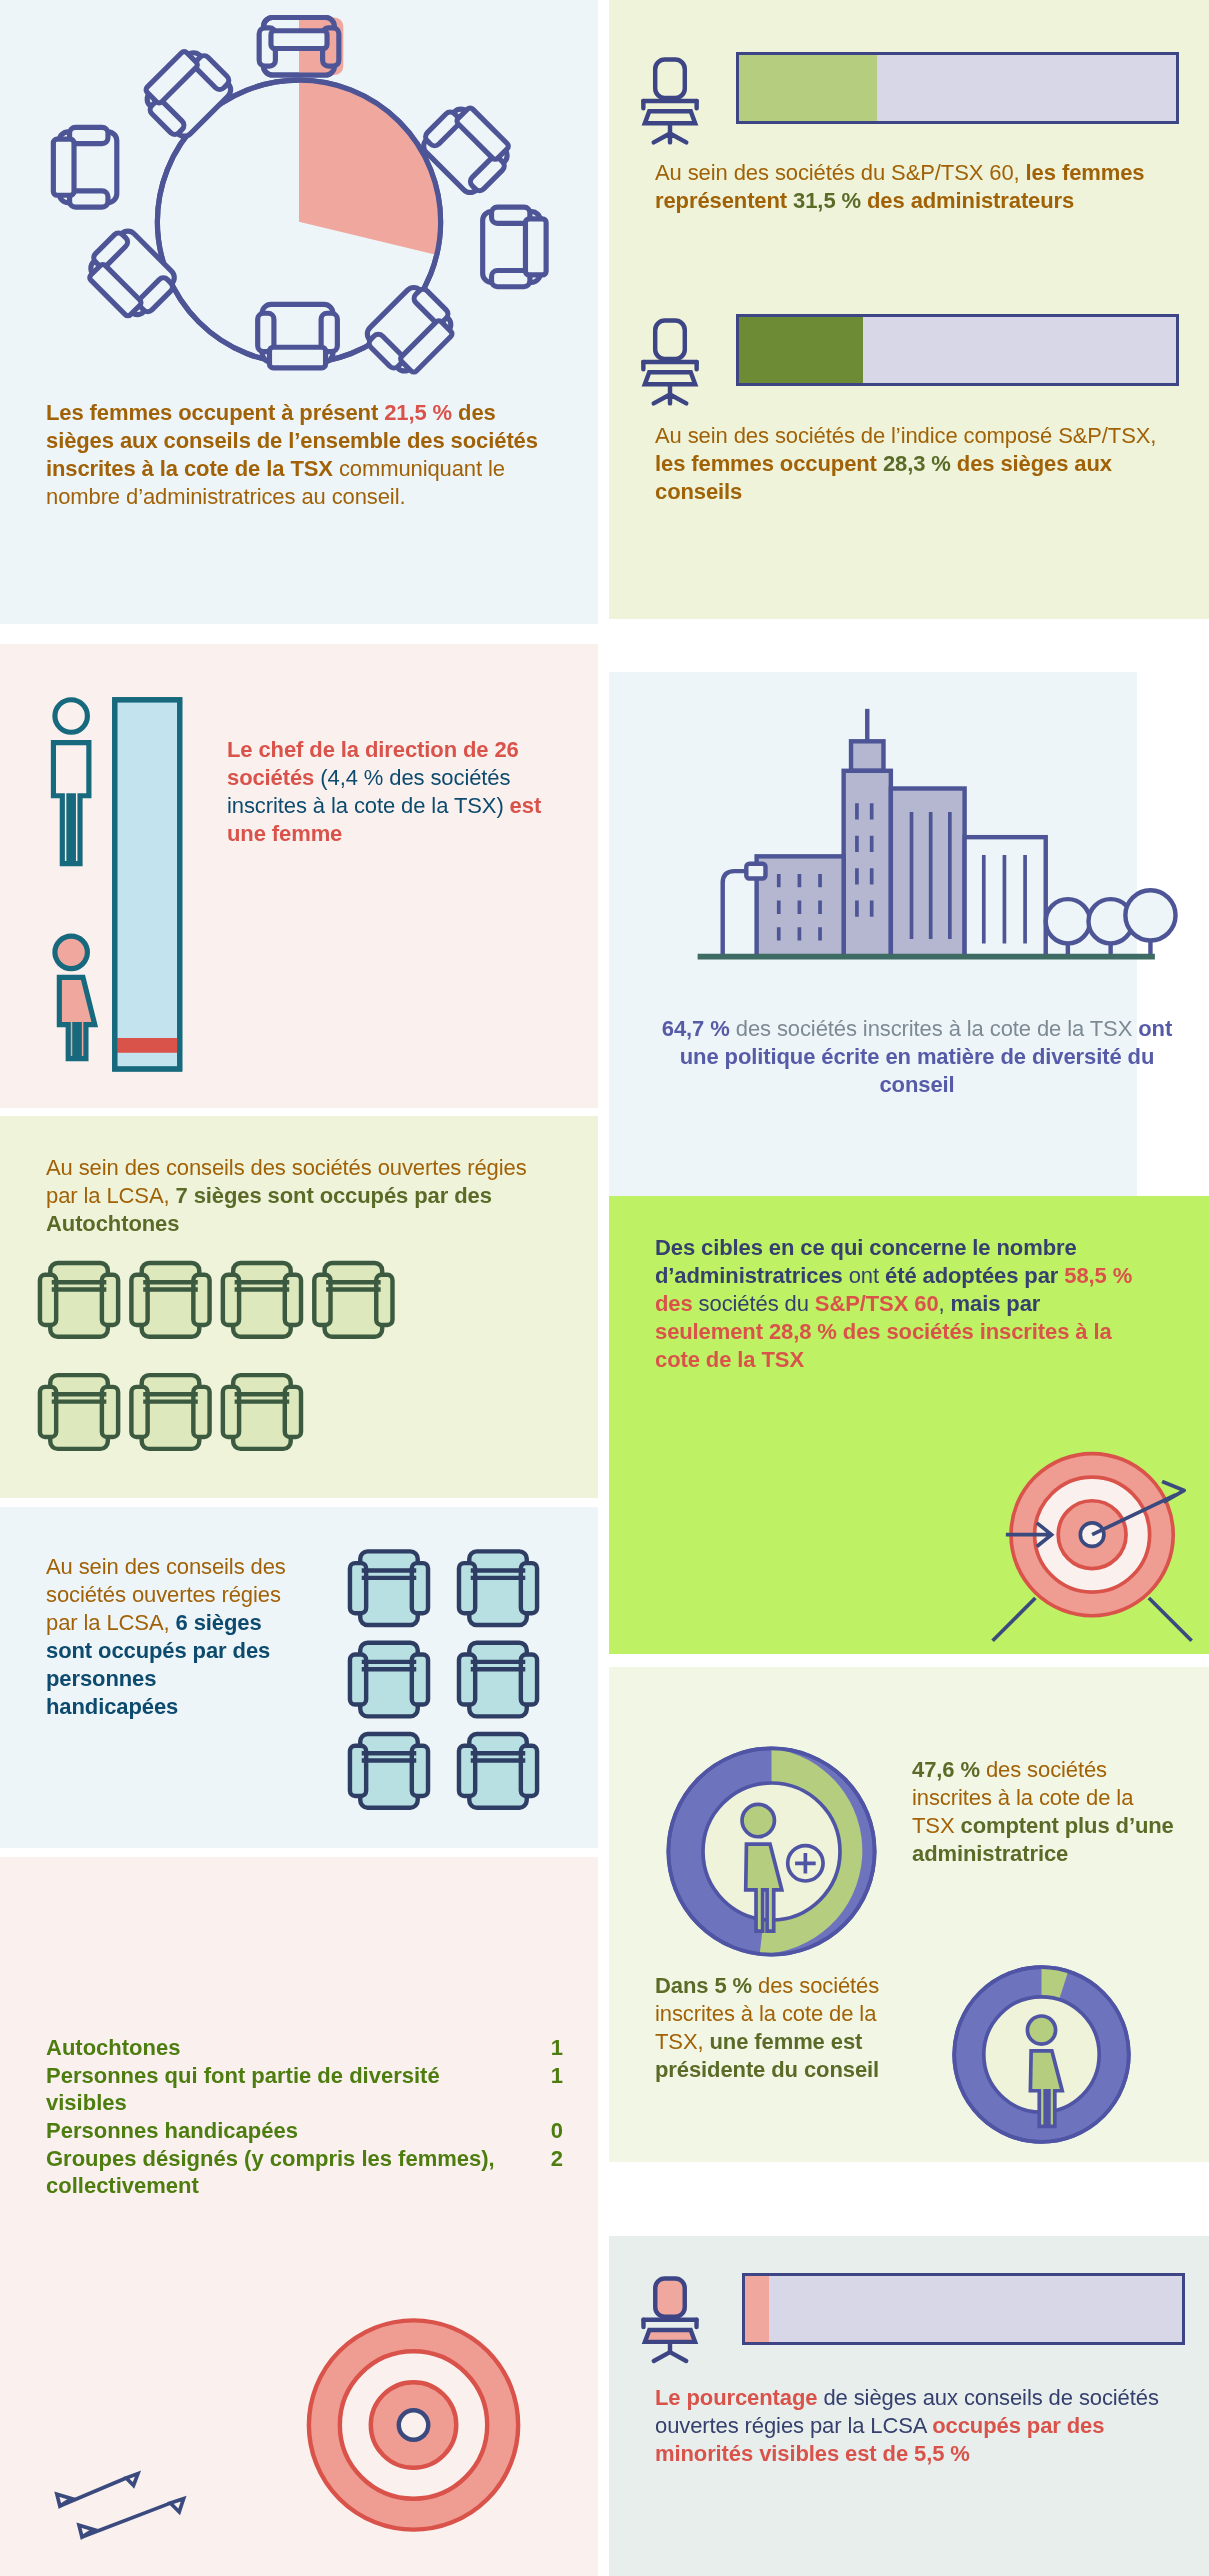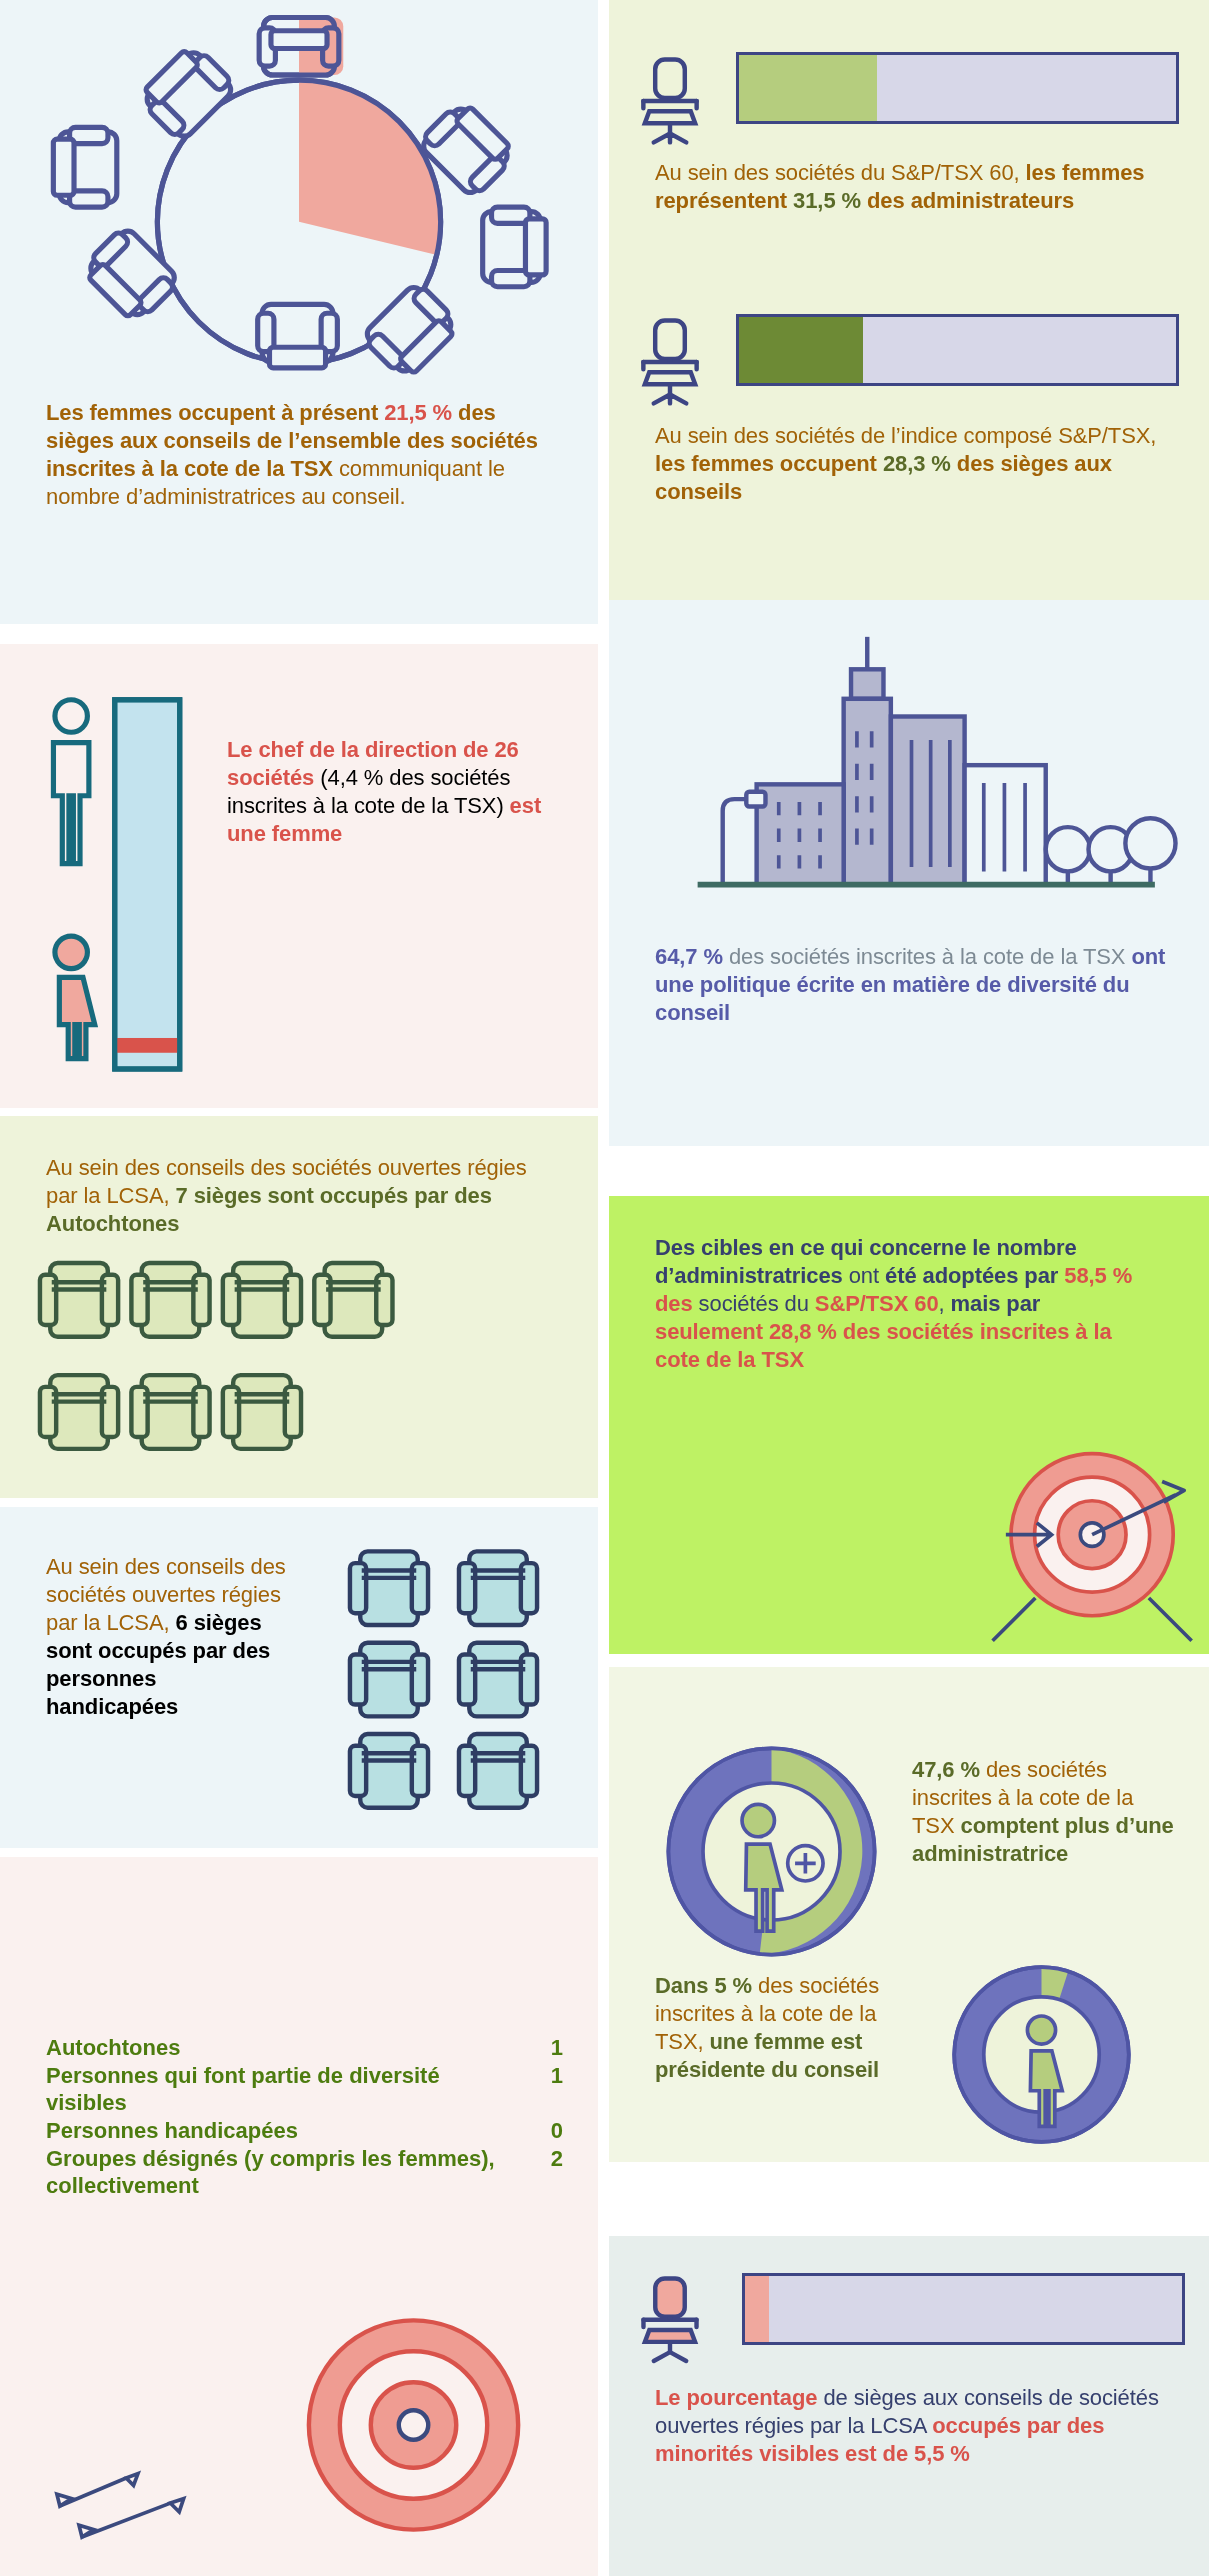--- a/index.html
+++ b/index.html
@@ -19,21 +19,21 @@
   .p-lav   { background: #bef264; }
   .p-mint  { background: #e7eeec; }
   .p-ltgreen { background: #f2f6e4; }
 
   
   .tx { font-family: "Liberation Sans", sans-serif; }
   .navy  { color: #a16207; }
   .navy2 { color: #36406e; }
   .red   { color: #d9534b; }
   .olive { color: #5a6b28; }
-  .teal  { color: #000000; }
+  .teal  { color: #0c4a6e; }
   .purple{ color: #565ba8; }
   .b { font-weight: bold; }
 
   .body-txt { font-size: 22px; line-height: 1.27; letter-spacing: -0.1px; }
 
   
   .bar-outer { border: 3.7px solid #3d4584; display:flex; background:#d7d7e8; }
   .bar-fill  { height: 100%; }
 
   table.lst { width: 100%; border-collapse: collapse; }
@@ -166,21 +166,21 @@
           <circle cx="46" cy="362" r="22" fill="#f0a89e"></circle>
           <path d="M30 396 h32 l16 64 h-12 v46 h-9 v-46 h-6 v46 h-9 v-46 h-12 z" fill="#f0a89e"></path>
         </g>
       </svg>
     </div>
     <div class="tx body-txt" style="position:absolute;left:227px;top:92px;width:347px;">
       <span class="b red">Le chef de la direction de 26 sociétés</span><span class="teal"> (4,4 % des sociétés inscrites à la cote de la TSX)</span><span class="b red"> est une femme</span>
     </div>
   </div>
 
-  <div class="panel p-blue" style="left:609px;top:600px;width:600px;height:546px;">
+  <div class="panel p-blue" style="left:609px;top:672px;width:528px;height:546px;text-align:center;">
     <div style="position:absolute;left:59px;top:28px;width:487px;height:295px;">
       <svg viewBox="0 0 660 400" width="487" height="295">
         <g stroke="#4d5596" stroke-width="6" fill="#edf5f8">
 
           <path d="M270 12 v44"></path>
           <rect x="248" y="56" width="44" height="40" fill="#b4b7cf"></rect>
           <rect x="238" y="96" width="64" height="252" fill="#b4b7cf"></rect>
 
           <rect x="302" y="120" width="100" height="228" fill="#b4b7cf"></rect>
 

